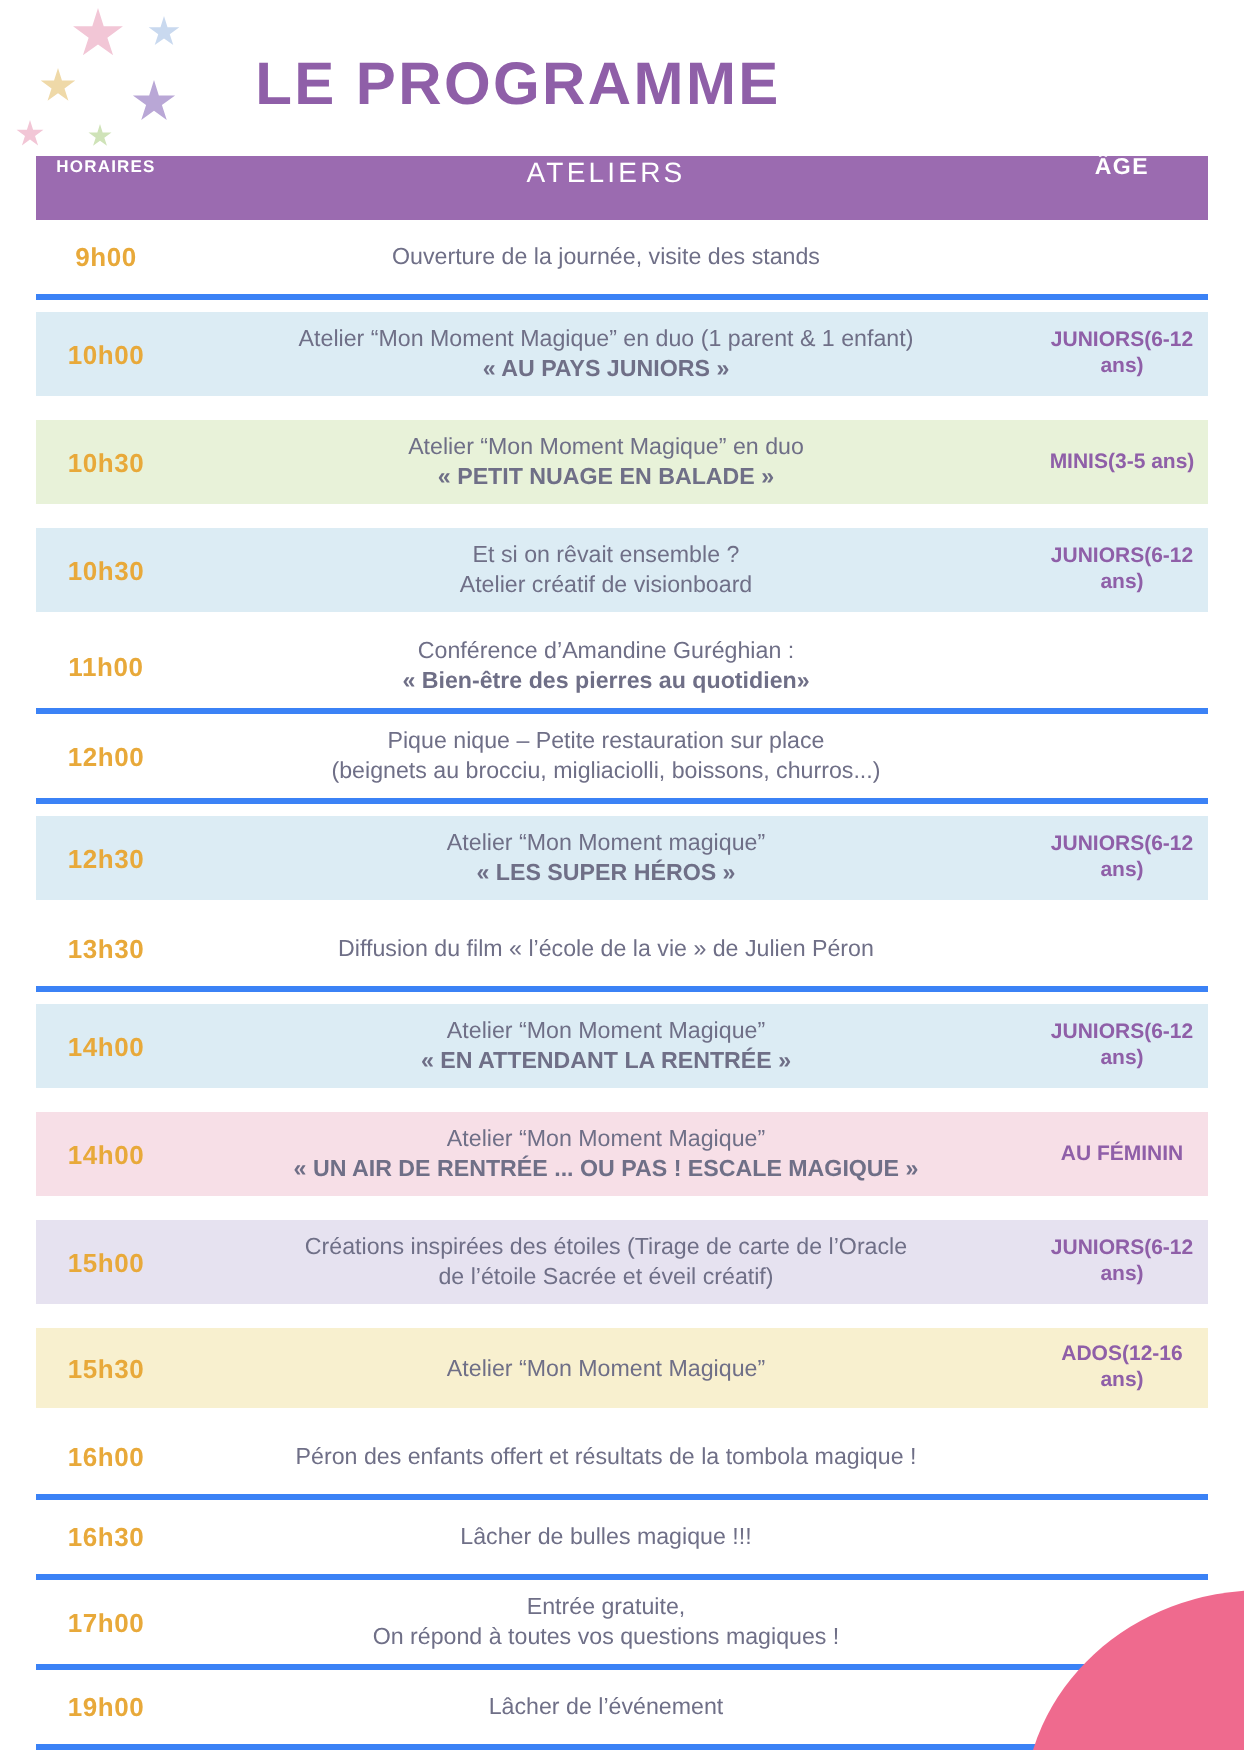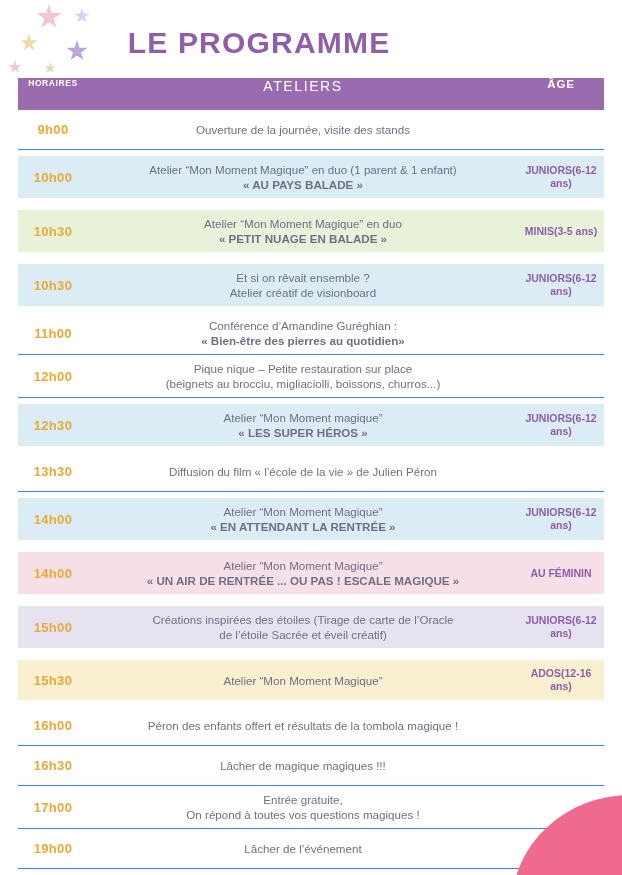--- a/index.html
+++ b/index.html
@@ -67,21 +67,21 @@
     font-size: 14px; font-weight: normal; letter-spacing: 1.6px;
   }
   .header-row .col-age {
     font-size: 11.5px; font-weight: bold; letter-spacing: .8px;
   }
 
   .row {
     display: flex;
     align-items: center;
     min-height: 40px;
-    border-bottom: 1px solid #3b82f6;
+    border-bottom: 3px solid #3b82f6;
   }
   .row.plain { background: #ffffff; }
   .row .col-time {
     color: #e8a93a;
     font-weight: bold;
     font-size: 13px;
     letter-spacing: .3px;
   }
   .row .col-desc {
     color: #6f6f87;
@@ -138,21 +138,21 @@
           <div class="col-desc">
             <span class="l2">Ouverture de la journée, visite des stands</span>
           </div>
           <div class="col-age"></div>
         </div>
         <div class="gap"></div>
         <div class="row tint-blue">
           <div class="col-time">10h00</div>
           <div class="col-desc">
             <span class="l2">Atelier “Mon Moment Magique” en duo (1 parent &amp; 1 enfant)</span>
-            <span class="l2 bold-line">«  AU PAYS BALADE »</span>
+            <span class="l2 bold-line">«  AU PAYS JUNIORS »</span>
           </div>
           <div class="col-age"><span class="l2">JUNIORS</span><span class="l2">(6-12 ans)</span></div>
         </div>
         <div class="gap"></div>
         <div class="gap"></div>
         <div class="row tint-green">
           <div class="col-time">10h30</div>
           <div class="col-desc">
             <span class="l2">Atelier “Mon Moment Magique” en duo</span>
             <span class="l2 bold-line">« PETIT NUAGE EN BALADE »</span>
@@ -245,21 +245,21 @@
         <div class="row plain">
           <div class="col-time">16h00</div>
           <div class="col-desc">
             <span class="l2">Péron des enfants offert et résultats de la tombola magique !</span>
           </div>
           <div class="col-age"></div>
         </div>
         <div class="row plain">
           <div class="col-time">16h30</div>
           <div class="col-desc">
-            <span class="l2">Lâcher de magique magiques !!!</span>
+            <span class="l2">Lâcher de bulles magique !!!</span>
           </div>
           <div class="col-age"></div>
         </div>
         <div class="row plain">
           <div class="col-time">17h00</div>
           <div class="col-desc">
             <span class="l2">Entrée gratuite,</span>
             <span class="l2">On répond à toutes vos questions magiques !</span>
           </div>
           <div class="col-age"></div>

